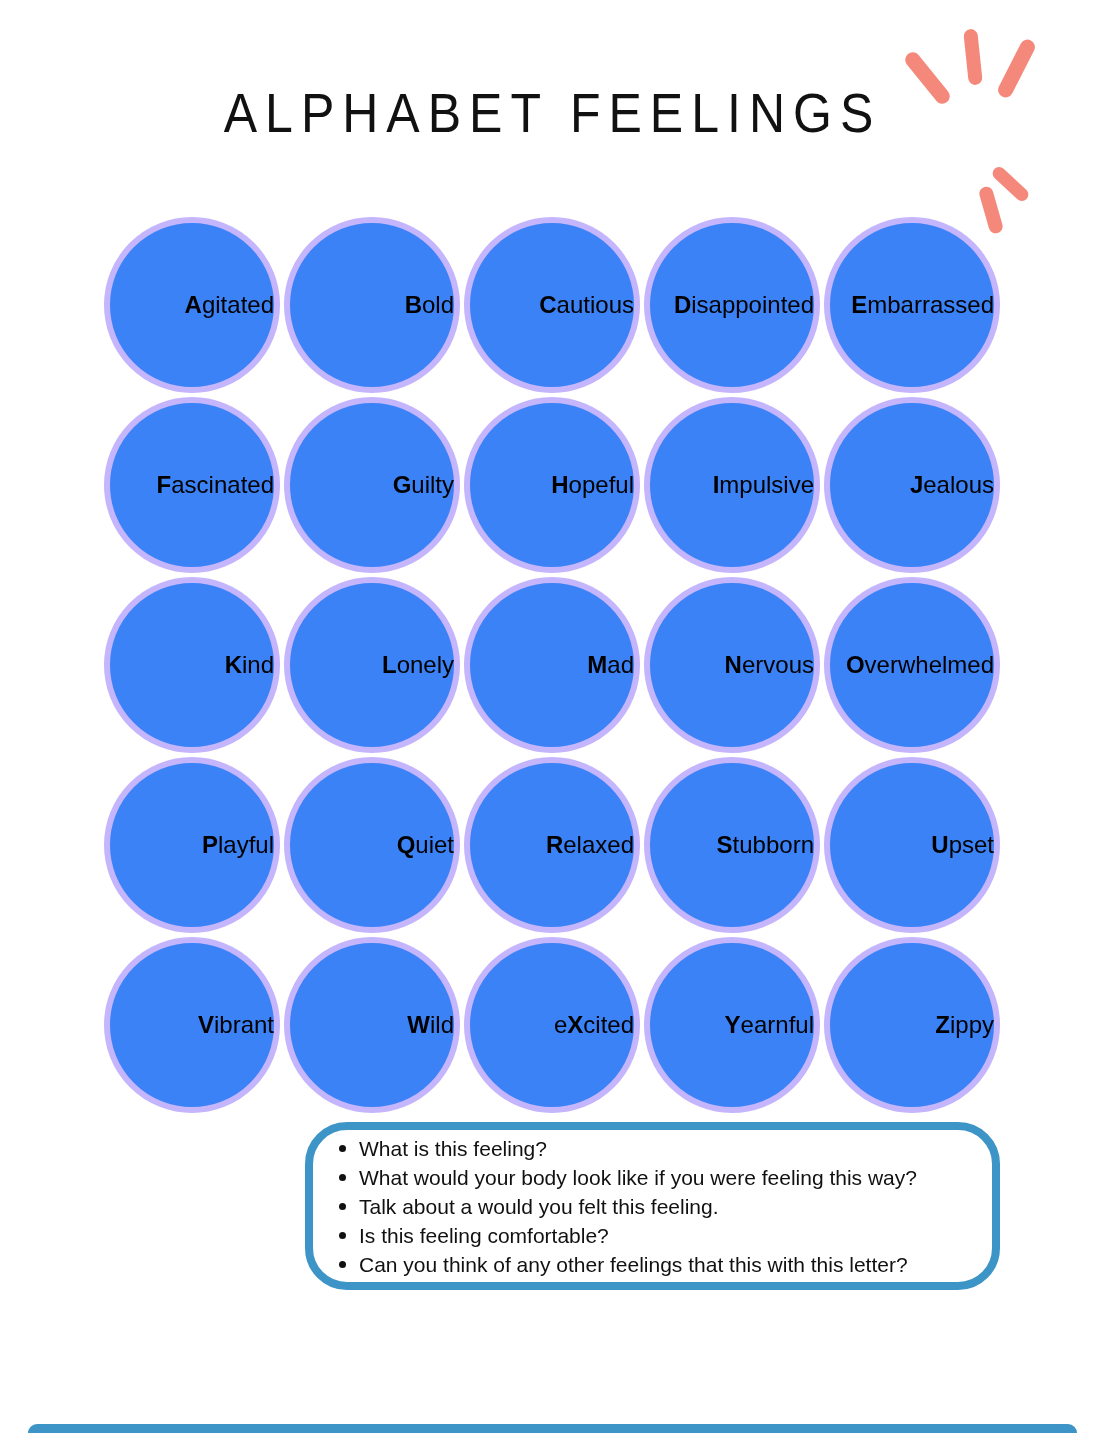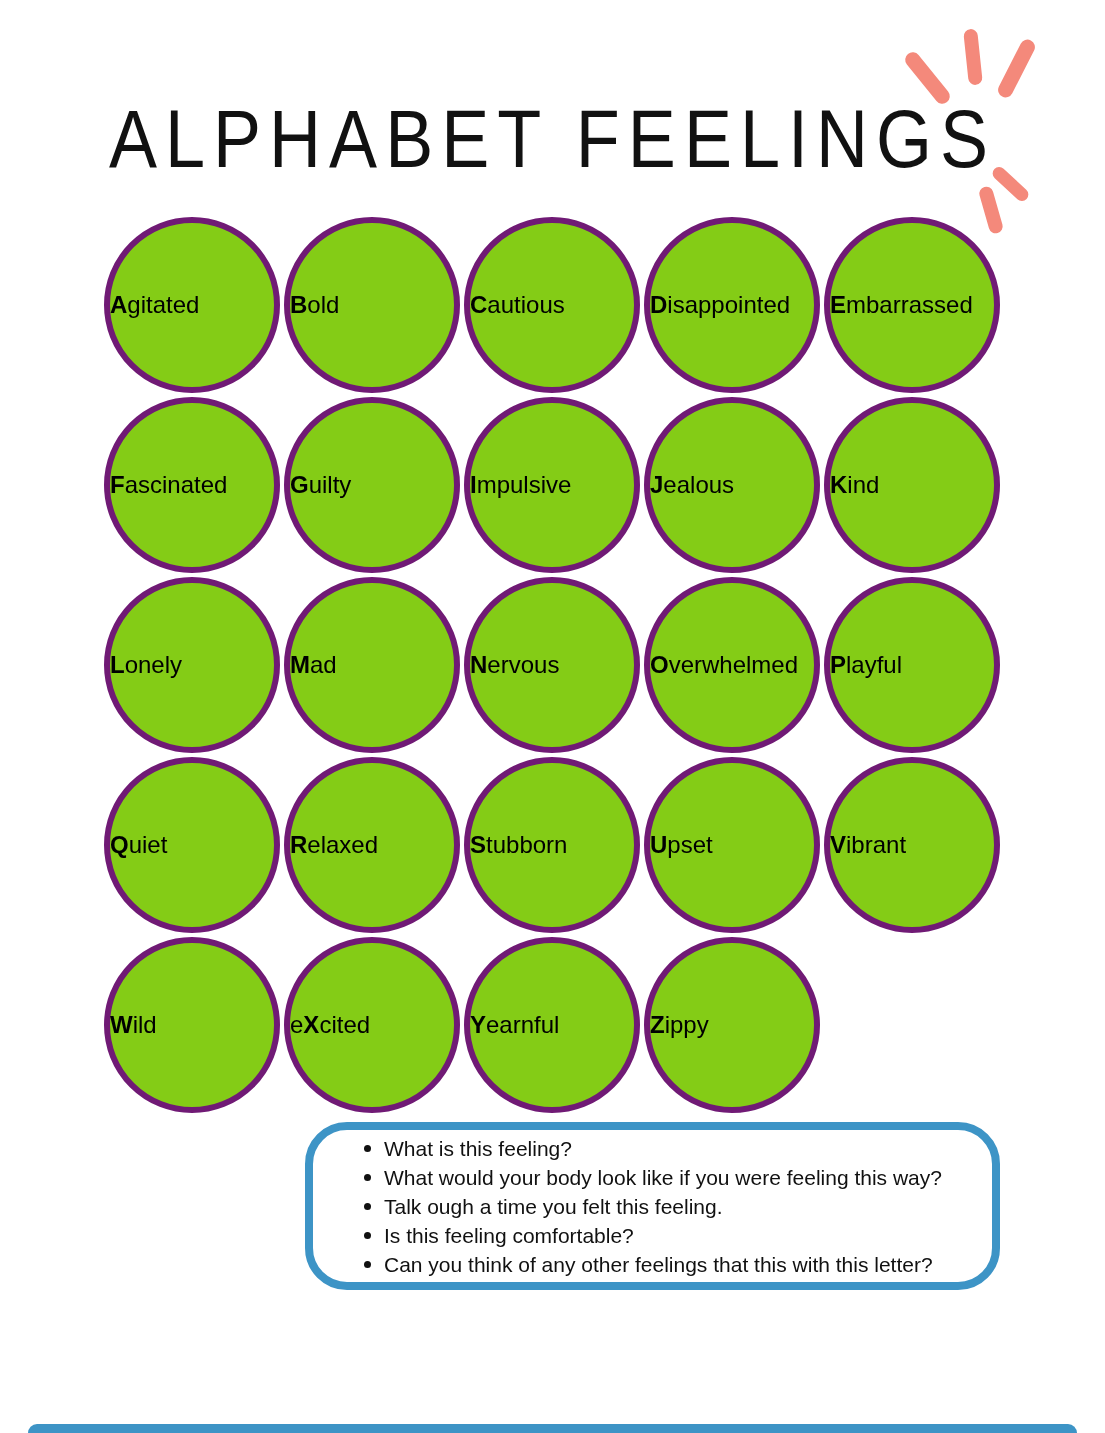--- a/index.html
+++ b/index.html
@@ -7,24 +7,24 @@
     width: 1105px; height: 1433px;
     background: #ffffff;
     position: relative;
     overflow: hidden;
     font-family: "Liberation Sans", sans-serif;
   }
 
   
   .title {
     position: absolute;
-    top: 98px; left: 0; width: 1105px;
+    top: 84px; left: 0; width: 1105px;
     text-align: center;
     color: #111111;
-    font-size: 72px;
+    font-size: 50px;
     font-weight: 400;
     letter-spacing: 8px;
     white-space: nowrap;
   }
   .title .stretch {
     display: inline-block;
     transform: scaleY(1.12);
     transform-origin: center;
   }
 
@@ -46,26 +46,26 @@
     left: 104px; top: 217px;
     display: grid;
     grid-template-columns: repeat(5, 176px);
     grid-auto-rows: 176px;
     column-gap: 4px;
     row-gap: 4px;
   }
   .circle {
     width: 176px; height: 176px;
     box-sizing: border-box;
-    border: 6px solid #701a75;
+    border: 6px solid #c4b5fd;
     border-radius: 50%;
-    background: #84cc16;
+    background: #3b82f6;
     display: flex;
     align-items: center;
-    justify-content: flex-start;
+    justify-content: flex-end;
   }
   .word {
     font-size: 24px;
     color: #000000;
     white-space: nowrap;
   }
   .word b { font-weight: 700; }
 
   
   .qbox {
@@ -84,21 +84,20 @@
     margin: 0;
     padding: 0 16px 0 46px;
     list-style: none;
   }
   .qbox li {
     position: relative;
     font-size: 21px;
     line-height: 29px;
     color: #111111;
     white-space: nowrap;
-    margin-left: 25px;
   }
   .qbox li::before {
     content: "";
     position: absolute;
     left: -20px; top: 11px;
     width: 7px; height: 7px;
     border-radius: 50%;
     background: #111111;
   }
 
@@ -139,20 +138,23 @@
       <span class="word"><b>D</b>isappointed</span>
     </div>
     <div class="circle">
       <span class="word"><b>E</b>mbarrassed</span>
     </div>
     <div class="circle">
       <span class="word"><b>F</b>ascinated</span>
     </div>
     <div class="circle">
       <span class="word"><b>G</b>uilty</span>
+    </div>
+    <div class="circle">
+      <span class="word"><b>H</b>opeful</span>
     </div>
     <div class="circle">
       <span class="word"><b>I</b>mpulsive</span>
     </div>
     <div class="circle">
       <span class="word"><b>J</b>ealous</span>
     </div>
     <div class="circle">
       <span class="word"><b>K</b>ind</span>
     </div>
@@ -195,20 +197,20 @@
     <div class="circle">
       <span class="word"><b>Y</b>earnful</span>
     </div>
     <div class="circle" id="zippy-circle">
     <span class="word" id="zippy-word"><b>Z</b>ippy</span>
   </div>
   <div class="qbox">
     <ul id="questions-list">
         <li>What is this feeling?</li>
         <li>What would your body look like if you were feeling this way?</li>
-        <li>Talk ough a time you felt this feeling.</li>
+        <li>Talk about a would you felt this feeling.</li>
         <li>Is this feeling comfortable?</li>
         <li>Can you think of any other feelings that this with this letter?</li>
       </ul>
   </div>
 </div>
 
 <div class="bottom-bar"></div>
 
 </body></html>

